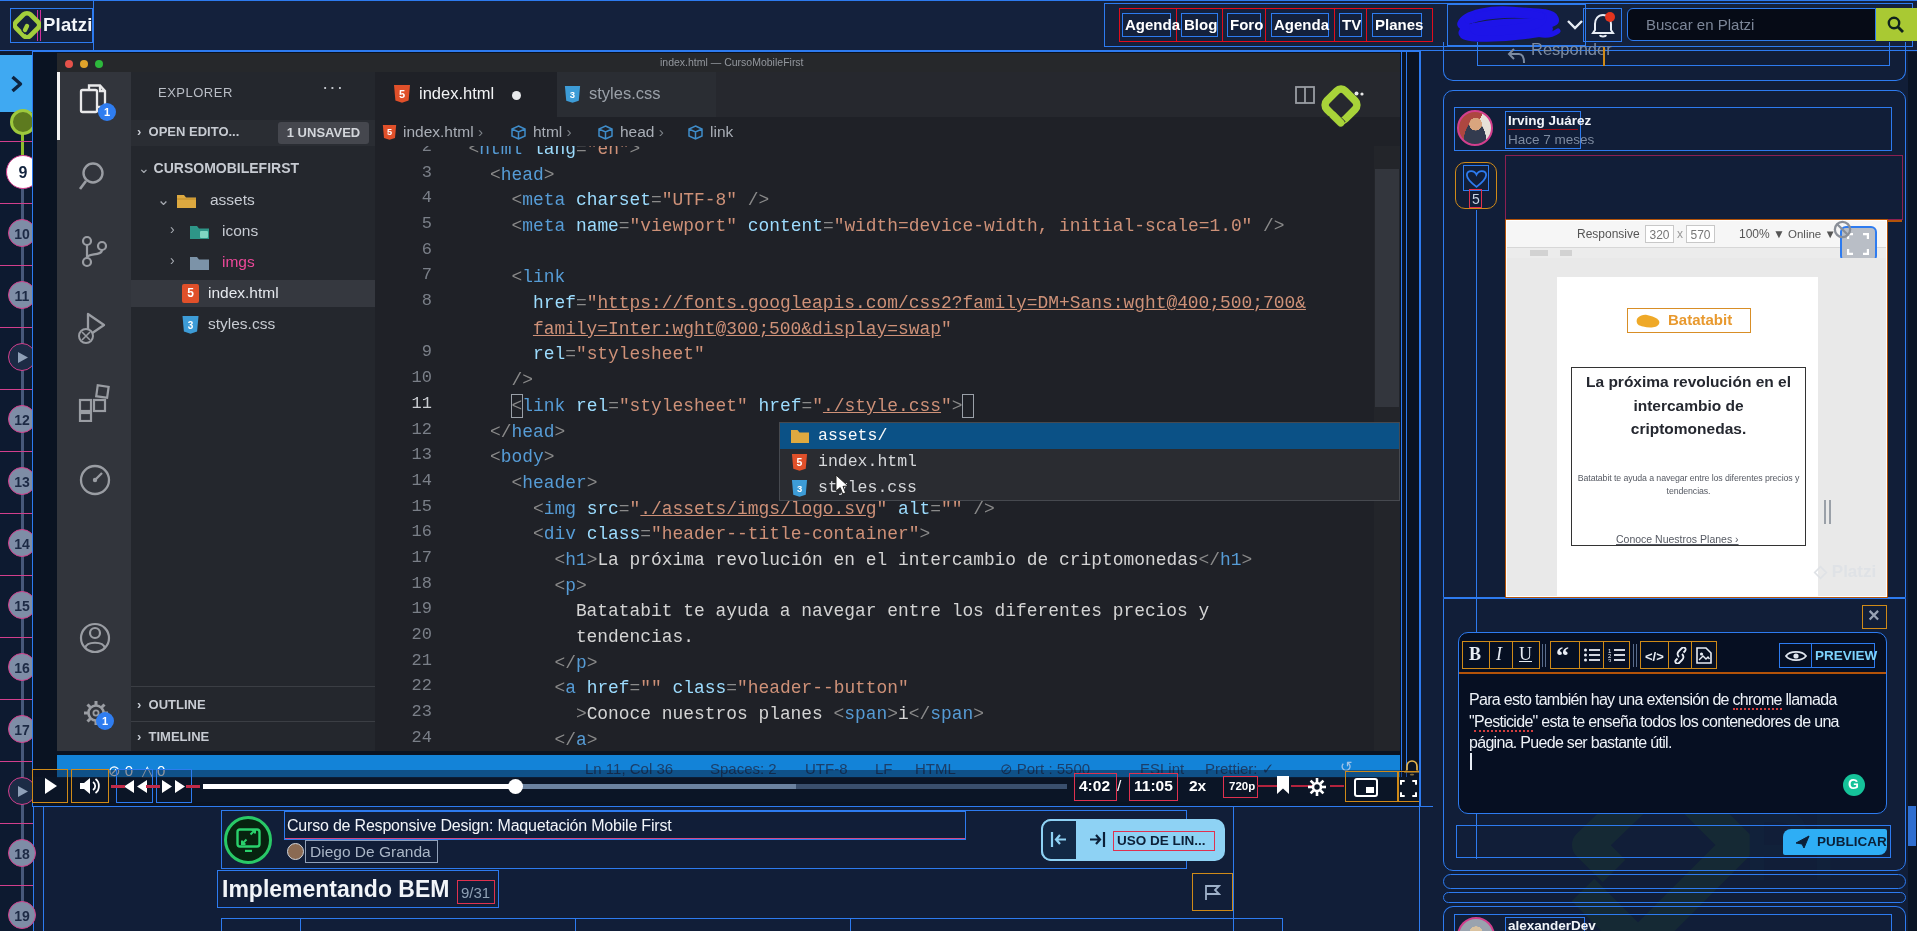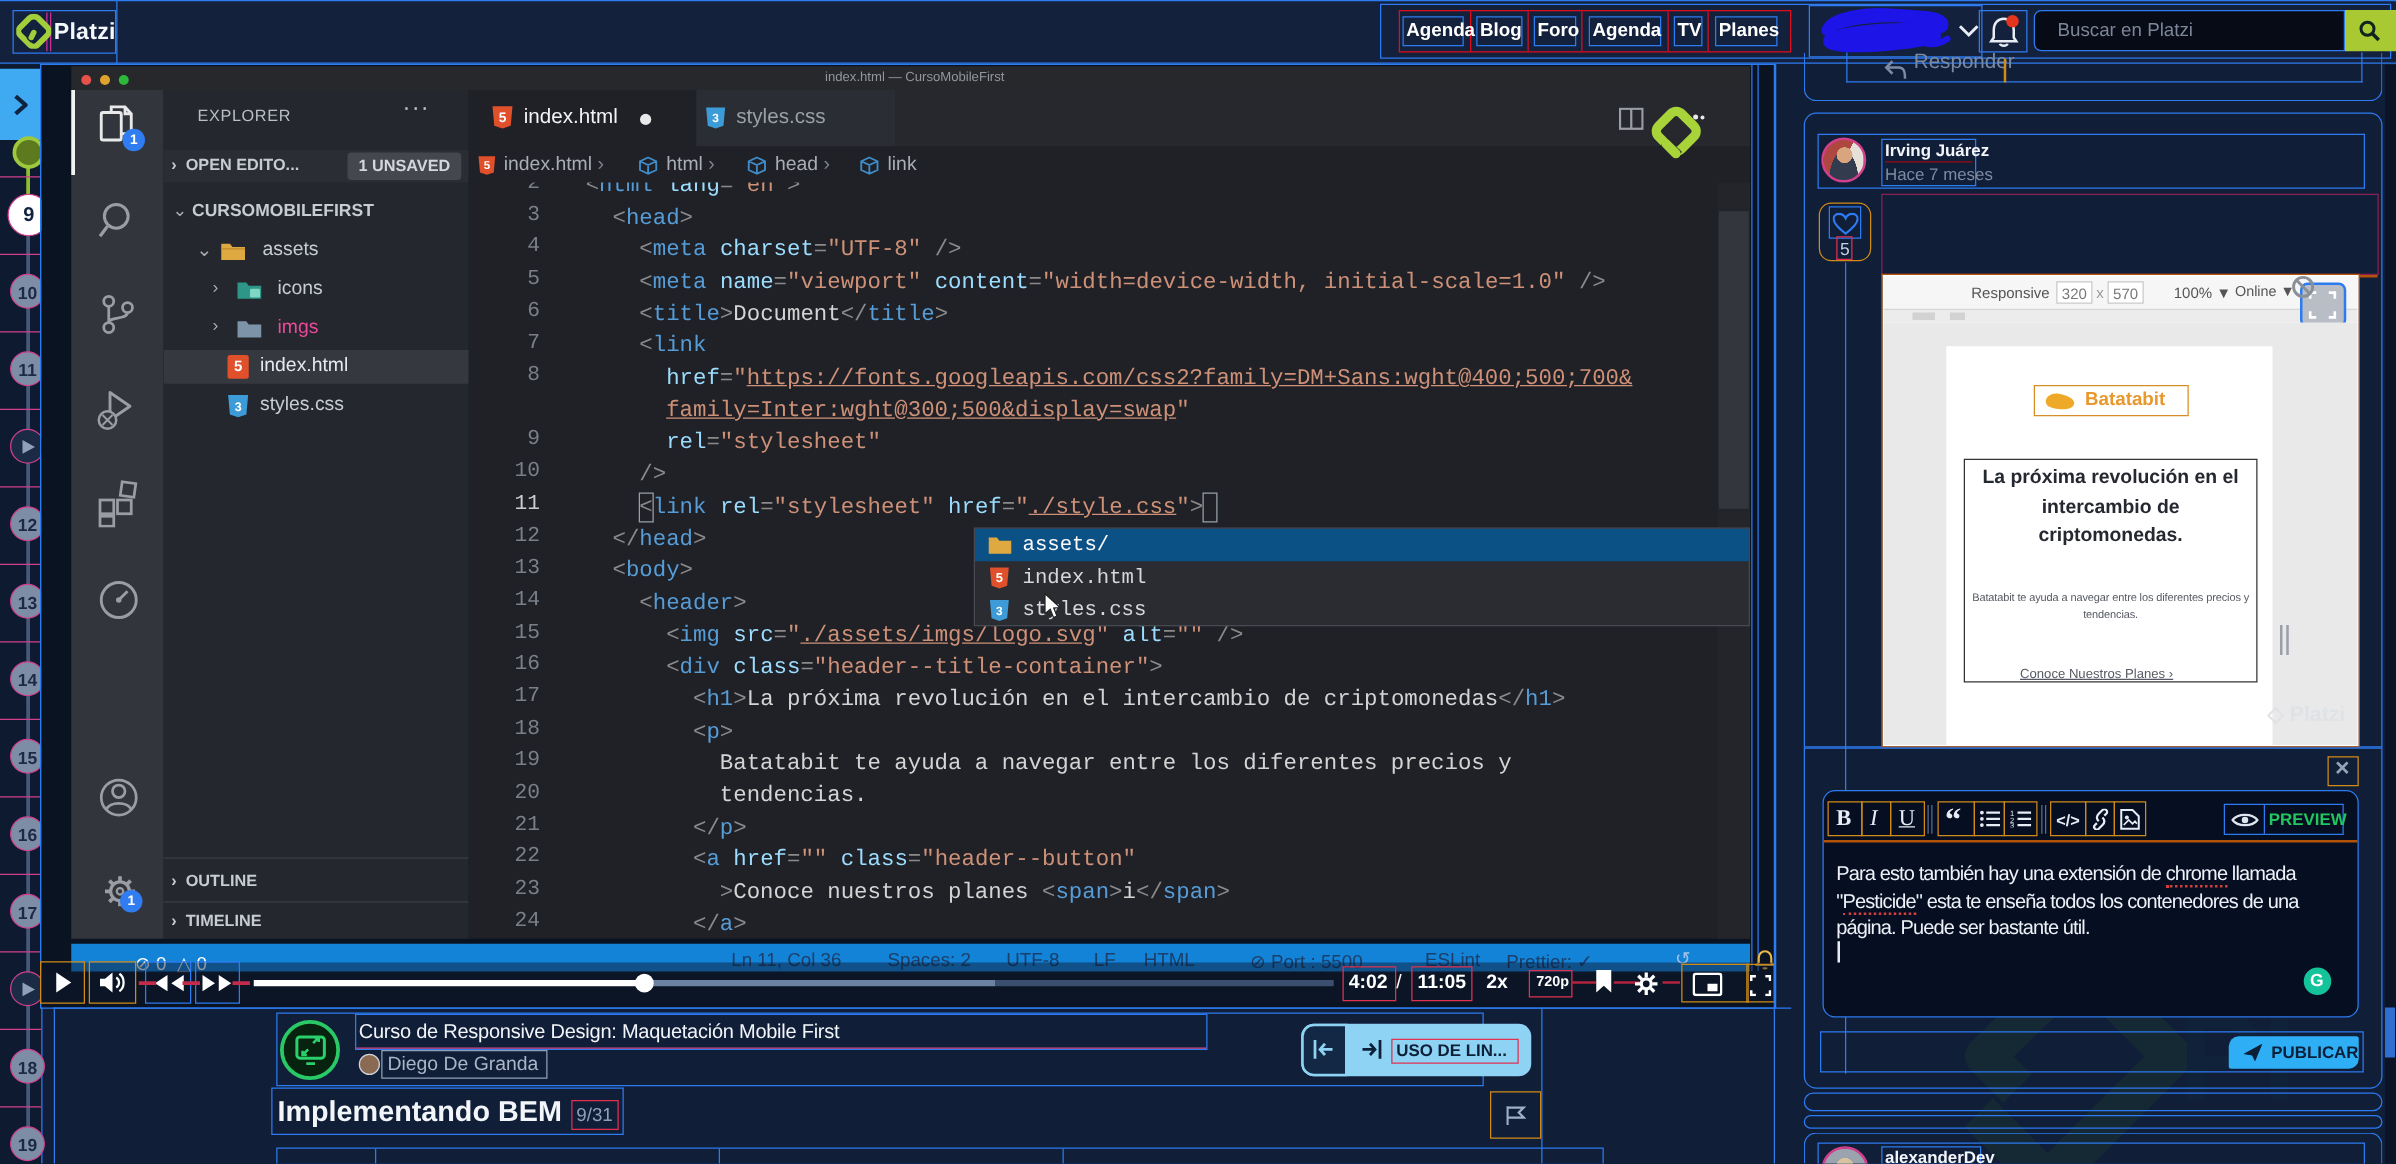--- a/index.html
+++ b/index.html
@@ -296,21 +296,20 @@
   <div class="ln" style="left:19px;top:453.2px;">19</div>
   <div class="ln" style="left:19px;top:478.9px;">20</div>
   <div class="ln" style="left:19px;top:504.6px;">21</div>
   <div class="ln" style="left:19px;top:530.3px;">22</div>
   <div class="ln" style="left:19px;top:555.9px;">23</div>
   <div class="ln" style="left:19px;top:581.6px;">24</div>
   <div class="crow" style="left:93.5px;top:-9px;"><span class="p">&lt;</span><span class="t">html</span><span class="w"> </span><span class="at">lang</span><span class="p">=</span><span class="s">"en"</span><span class="p">&gt;</span></div>
   <div class="crow" style="left:93.5px;top:16.7px;"><span class="w">  </span><span class="p">&lt;</span><span class="t">head</span><span class="p">&gt;</span></div>
   <div class="crow" style="left:93.5px;top:42.3px;"><span class="w">    </span><span class="p">&lt;</span><span class="t">meta</span><span class="w"> </span><span class="at">charset</span><span class="p">=</span><span class="s">"UTF-8"</span><span class="w"> </span><span class="p">/&gt;</span></div>
   <div class="crow" style="left:93.5px;top:68px;"><span class="w">    </span><span class="p">&lt;</span><span class="t">meta</span><span class="w"> </span><span class="at">name</span><span class="p">=</span><span class="s">"viewport"</span><span class="w"> </span><span class="at">content</span><span class="p">=</span><span class="s">"width=device-width, initial-scale=1.0"</span><span class="w"> </span><span class="p">/&gt;</span></div>
-  <div class="crow" style="left:93.5px;top:93.7px;"><span class="w">    </span><span class="p">&lt;</span><span class="t">title</span><span class="p">&gt;</span><span class="w">Document</span><span class="p">&lt;/</span><span class="t">title</span><span class="p">&gt;</span></div>
   <div class="crow" style="left:93.5px;top:119.4px;"><span class="w">    </span><span class="p">&lt;</span><span class="t">link</span></div>
   <div class="crow" style="left:93.5px;top:145.1px;"><span class="w">      </span><span class="at">href</span><span class="p">=</span><span class="s">"</span><span class="su">https://fonts.googleapis.com/css2?family=DM+Sans:wght@400;500;700&amp;</span></div>
   <div class="crow" style="left:93.5px;top:170.7px;"><span class="w">      </span><span class="su">family=Inter:wght@300;500&amp;display=swap</span><span class="s">"</span></div>
   <div class="crow" style="left:93.5px;top:196.4px;"><span class="w">      </span><span class="at">rel</span><span class="p">=</span><span class="s">"stylesheet"</span></div>
   <div class="crow" style="left:93.5px;top:222.1px;"><span class="w">    </span><span class="p">/&gt;</span></div>
   <div class="abs" style="left:135.5px;top:247.8px;width:12px;height:24px;border:1px solid #9aa0a8;"></div>
   <div class="abs" style="left:587px;top:247.8px;width:12px;height:24px;border:1px solid #9aa0a8;"></div>
   <div class="crow" style="left:93.5px;top:247.8px;"><span class="w">    </span><span class="p">&lt;</span><span class="t">link</span><span class="w"> </span><span class="at">rel</span><span class="p">=</span><span class="s">"stylesheet"</span><span class="w"> </span><span class="at">href</span><span class="p">=</span><span class="s">"</span><span class="su">./style.css</span><span class="s">"</span><span class="p">&gt;</span></div>
   <div class="crow" style="left:93.5px;top:273.5px;"><span class="w">  </span><span class="p">&lt;/</span><span class="t">head</span><span class="p">&gt;</span></div>
   <div class="crow" style="left:93.5px;top:299.1px;"><span class="w">  </span><span class="p">&lt;</span><span class="t">body</span><span class="p">&gt;</span></div>
@@ -605,21 +604,21 @@
     </svg>
 <div class="abs" style="left:1542px;top:644px;width:1px;height:23px;background:#5a6d8c;"></div>
 <div class="abs" style="left:1545px;top:644px;width:1px;height:23px;background:#5a6d8c;"></div>
 <div class="abs" style="left:1633px;top:644px;width:1px;height:23px;background:#5a6d8c;"></div>
 <div class="abs" style="left:1636px;top:644px;width:1px;height:23px;background:#5a6d8c;"></div>
 <div class="abs" style="left:1779px;top:643px;width:96px;height:25px;border:1.5px solid #2d7bf0;"></div>
 <svg class="abs" style="left:1785px;top:649px;" width="22" height="14" viewBox="0 0 22 14">
       <path d="M1 7 C 5 1.5, 17 1.5, 21 7 C 17 12.5, 5 12.5, 1 7 Z" fill="none" stroke="#dfe5ee" stroke-width="1.8"></path>
       <circle cx="11" cy="7" r="2.6" fill="#dfe5ee"></circle>
     </svg>
-<div class="abs" style="left:1815px;top:648px;font-size:13.5px;font-weight:bold;color:#22c55e;">PREVIEW</div>
+<div class="abs" style="left:1815px;top:648px;font-size:13.5px;font-weight:bold;color:#7dd3fc;">PREVIEW</div>
 <div class="abs" style="left:1811px;top:644px;width:1px;height:23px;background:#2d7bf0;"></div>
 
 <div class="abs" style="left:1469px;top:689px;font-size:16px;letter-spacing:-0.7px;line-height:21.5px;color:#eef2f8;white-space:nowrap;">Para esto también hay una extensión de <span style="border-bottom:2px dotted #d43f3f;">chrome</span> llamada<br>"<span style="border-bottom:2px dotted #d43f3f;">Pesticide</span>" esta te enseña todos los contenedores de una<br>página. Puede ser bastante útil.</div>
 <div class="abs" style="left:1470px;top:753px;width:2px;height:17px;background:#e8edf5;"></div>
 <div class="abs" style="left:1843px;top:774px;width:22px;height:22px;border-radius:50%;background:#15c39a;"></div>
 <div class="abs" style="left:1848px;top:776px;font-size:14px;font-weight:bold;color:#fff;">G</div>
 
 <div class="abs" style="left:1457px;top:826px;width:433px;height:31px;outline:1px solid #2d7bf0;"></div>
 <div class="abs" style="left:1783px;top:829px;width:104px;height:26px;background:#2eaef5;border-radius:8px 2px 8px 2px;"></div>
 <svg class="abs" style="left:1795px;top:835px;" width="15" height="14" viewBox="0 0 15 14">

